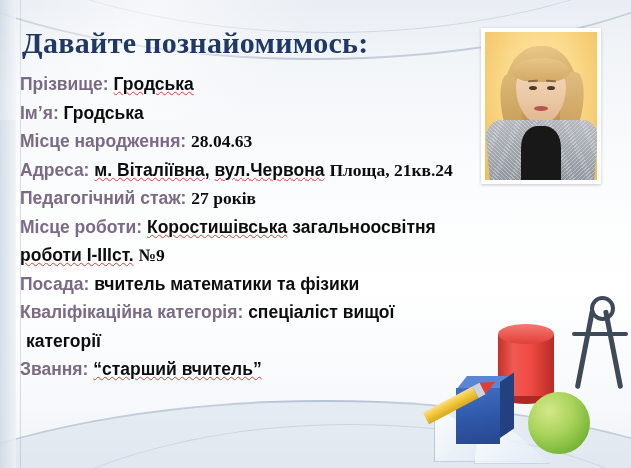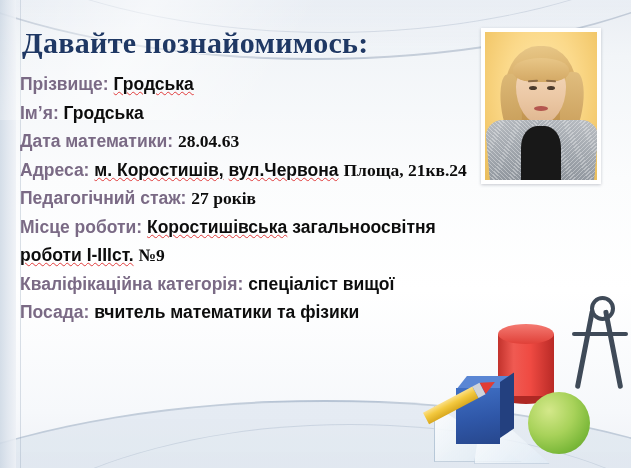--- a/index.html
+++ b/index.html
@@ -263,27 +263,27 @@
       <span class="val sp">Гродська</span>
     </div>
 
     <div class="ln">
       <span class="lbl">Ім’я:</span>
       <span class="val">Гродська</span>
     </div>
 
 
     <div class="ln">
-      <span class="lbl">Дата математики:</span>
+      <span class="lbl">Місце народження:</span>
       <span class="val ser">28.04.63</span>
     </div>
 
     <div class="ln">
       <span class="lbl">Адреса:</span>
-      <span class="val"><span class="sp">м. Коростишів,</span></span>
+      <span class="val"><span class="sp">м. Віталіївна,</span></span>
       <span class="val sp">вул.Червона</span>
       <span class="val ser">Площа, 21кв.24</span>
     </div>
 
     <div class="ln">
       <span class="lbl">Педагогічний стаж:</span>
       <span class="val ser">27 років</span>
     </div>
 
     <div class="ln">
@@ -291,30 +291,37 @@
       <span class="val sp">Коростишівська</span>
       <span class="val">загальноосвітня</span>
     </div>
 
     <div class="ln">
       <span class="val sp">роботи I-IIIст.</span>
       <span class="val ser">№9</span>
     </div>
 
     <div class="ln">
+      <span class="lbl">Посада:</span>
+      <span class="val">вчитель математики та фізики</span>
+    </div>
+
+    <div class="ln">
       <span class="lbl">Кваліфікаційна категорія:</span>
       <span class="val">спеціаліст вищої</span>
     </div>
 
-    <div class="ln">
-      <span class="lbl">Посада:</span>
-      <span class="val">вчитель математики та фізики</span>
-    </div>
-
-
+    <div class="ln indent">
+      <span class="val">категорії</span>
+    </div>
+
+    <div class="ln">
+      <span class="lbl">Звання:</span>
+      <span class="val sp">“старший вчитель”</span>
+    </div>
 
   </div>
 
   <div class="clip">
     <div class="ruler"></div>
     <div class="ruler2"></div>
     <div class="cyl-bot"></div>
     <div class="cyl-body"></div>
     <div class="cyl-top"></div>
     <div class="cube-t"></div>

